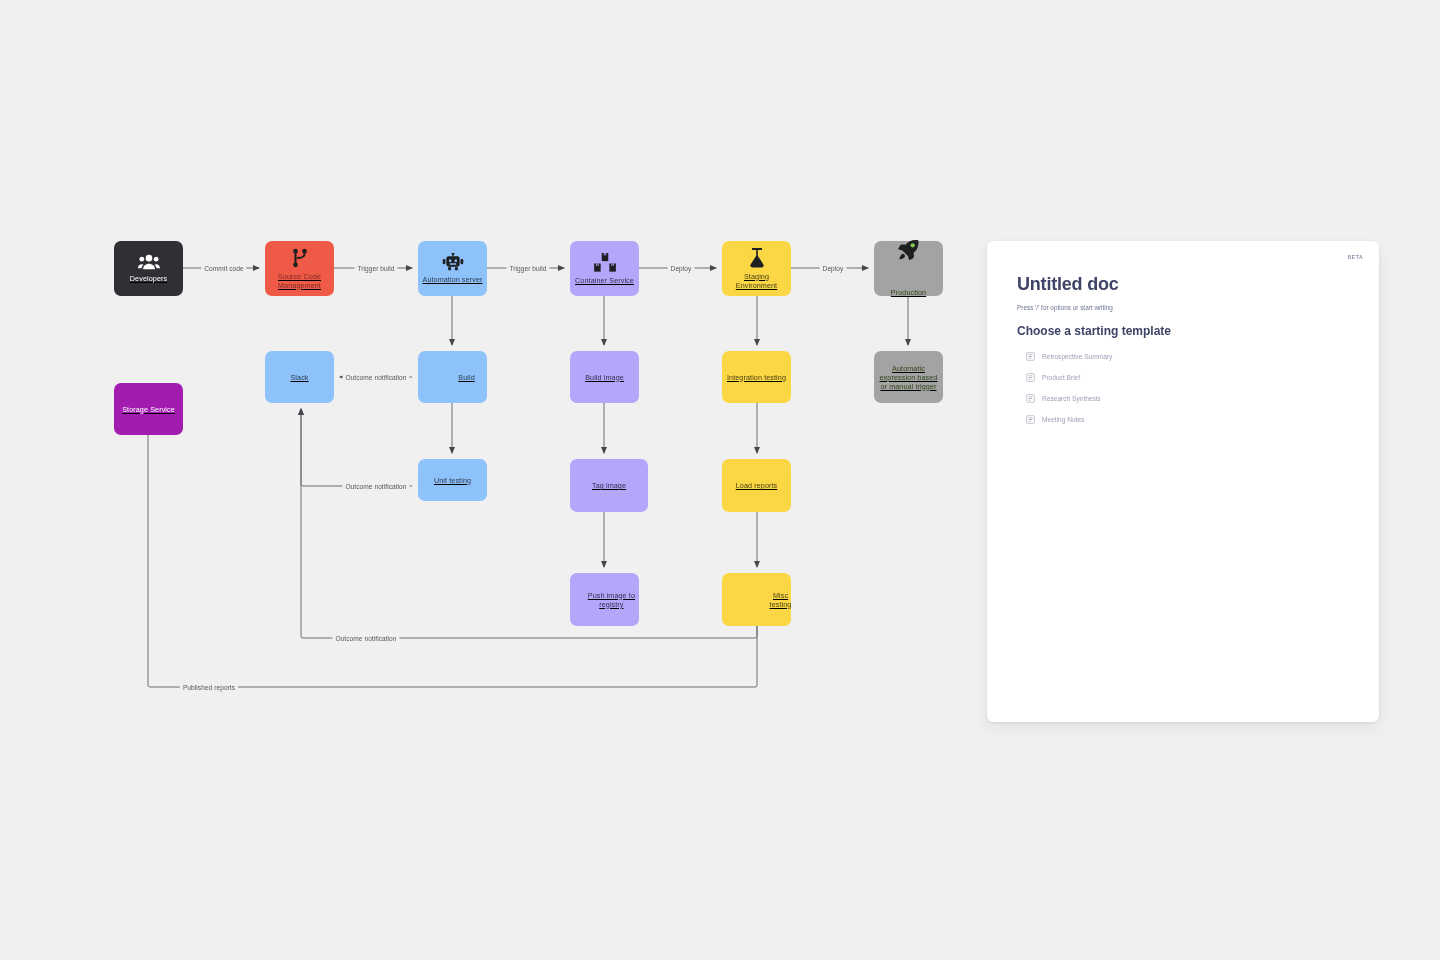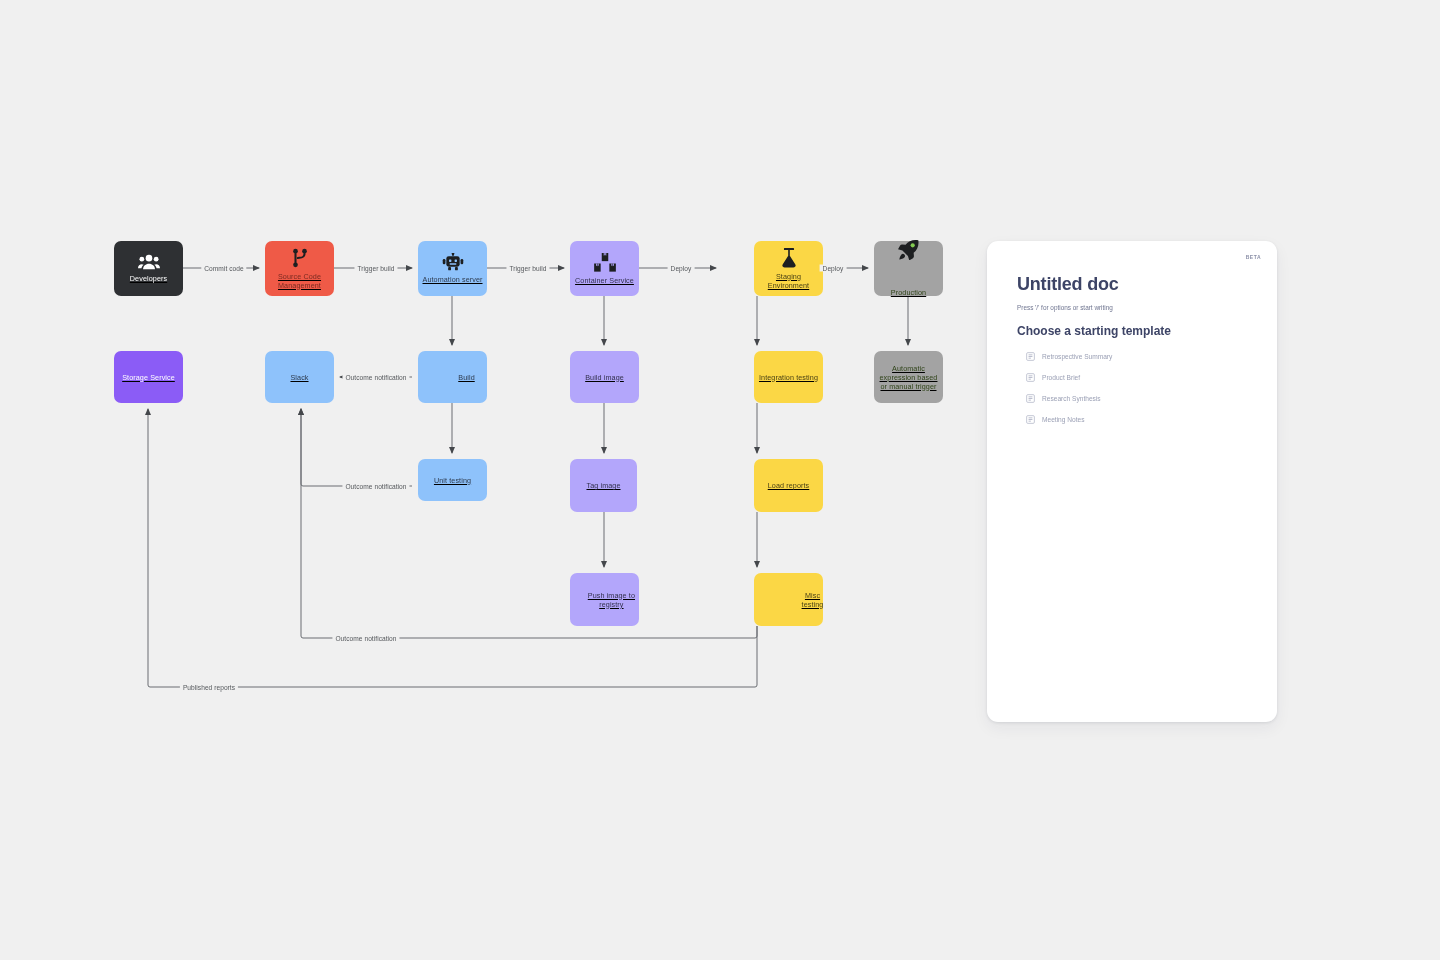--- a/index.html
+++ b/index.html
@@ -38,51 +38,51 @@
     line-height: 0;
   }
   .node .node-label {
     font-size: 7.2px;
     letter-spacing: 0.1px;
     padding: 0 4px;
     white-space: pre-line;
   }
   .node.dark { background: #2e3033; }
   .node.dark .node-label { color: #ffffff; }
-  .node.dark2 { background: #8b5cf6; }
+  .node.dark2 { background: #a21caf; margin-top: 32px; }
   .node.dark2 .node-label { color: #ffffff; }
   .node.red { background: #ef5a47; }
   .node.red .node-label { color: #7a2b22; }
   .node.blue { background: #8ec2fb; }
   .node.blue .node-label { color: #2d3a4d; }
   .node.purple { background: #b3a6fb; }
   .node.purple .node-label { color: #32304d; }
-  .node.yellow { background: #fbd745; margin-left: 32px; }
+  .node.yellow { background: #fbd745; }
   .node.yellow .node-label { color: #473f14; }
   .node.green { background: #a3a3a3; gap: 24px; }
   .node.green .node-label { color: #2f4318; }
 
   .edge-label {
     position: absolute;
     font-size: 6.6px;
     color: #55585c;
     background: #f0f0f0;
     padding: 0 3px;
     white-space: nowrap;
     transform: translate(-50%, -50%);
     letter-spacing: 0.05px;
   }
 
   
   #doc-panel {
     position: absolute;
     left: 987px; top: 241px;
-    width: 290px; height: 481px;
+    width: 392px; height: 481px;
     background: #ffffff;
-    border-radius: 11px;
+    border-radius: 6px;
     box-shadow: 0 1px 3px rgba(30,35,60,0.10), 0 6px 16px rgba(30,35,60,0.06);
     padding: 28px 30px 0 30px;
   }
   #beta-badge {
     position: absolute;
     right: 16px; top: 13px;
     font-size: 5px;
     font-weight: bold;
     letter-spacing: 0.5px;
     color: #8b90a8;
@@ -270,21 +270,21 @@
   <div class="node green" style="left:874px;top:351px;width:69px;height:52px;">
     <span class="node-label">Automatic
 expression based
 or manual trigger</span>
   </div>
 
   <div class="node blue" style="left:418px;top:459px;width:69px;height:42px;">
     <span class="node-label">Unit testing</span>
   </div>
 
-  <div class="node purple" style="left:570px;top:459px;width:67px;height:53px;">
+  <div class="node purple" style="left:570px;top:459px;width:78px;height:53px;">
     <span class="node-label">Tag image</span>
   </div>
 
   <div class="node yellow" style="left:722px;top:459px;width:69px;height:53px;">
     <span class="node-label">Load reports</span>
   </div>
 
   <div class="node purple" style="left:570px;top:573px;width:69px;height:53px;align-items:flex-end;">
     <span class="node-label">Push image to
 registry</span>

